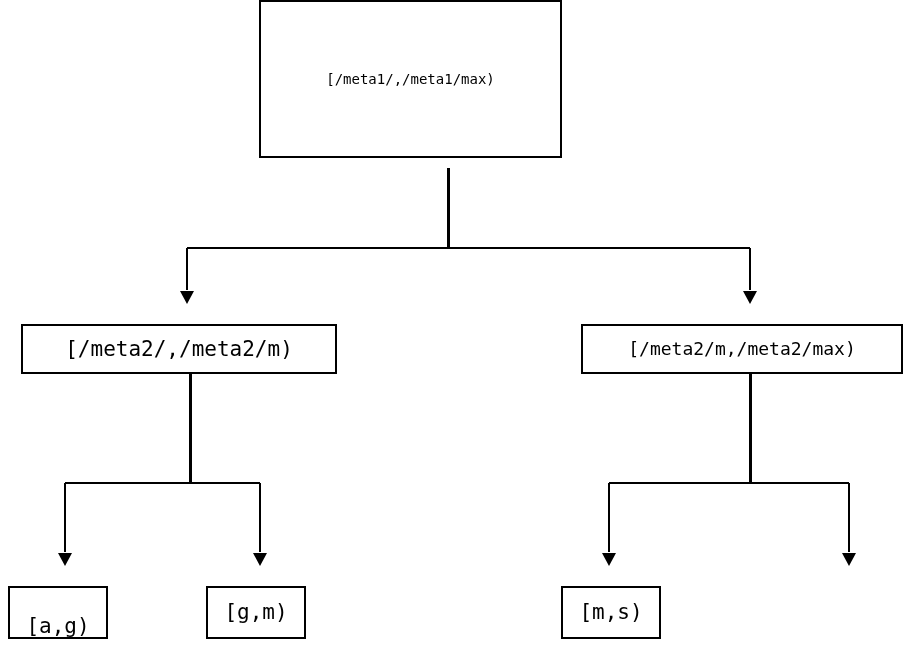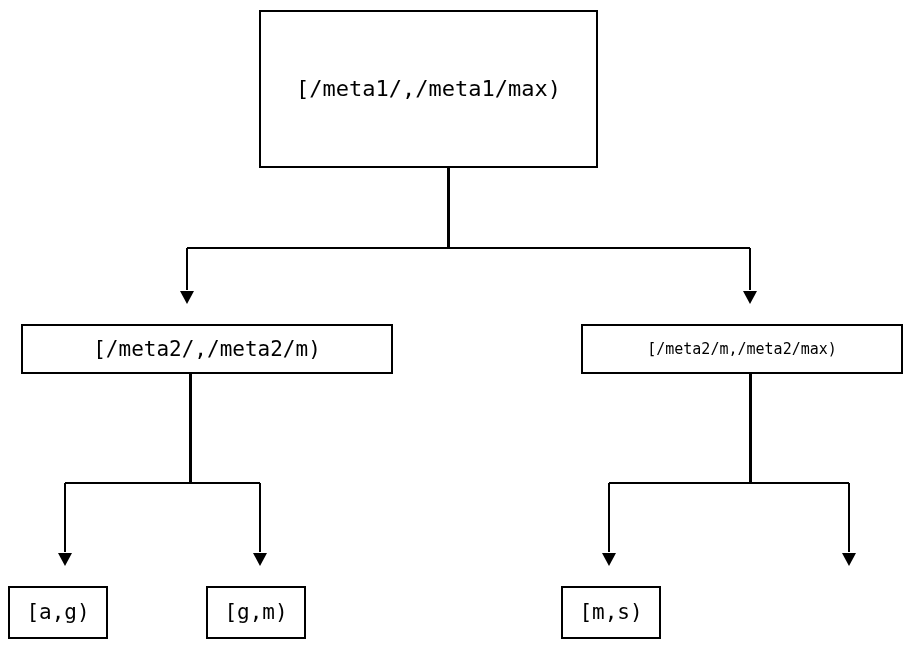--- a/index.html
+++ b/index.html
@@ -40,47 +40,47 @@
     white-space: pre;
     line-height: 1;
   }
   .node-label {
     display: block;
     white-space: pre;
   }
   
   #node-root {
     left: 259px;
-    top: 10px;
-    width: 339px;
+    top: 0;
+    width: 303px;
     height: 158px;
-    font-size: 22px;
+    font-size: 14px;
   }
   
   #node-meta2-low {
     left: 21px;
     top: 324px;
-    width: 372px;
+    width: 316px;
     height: 50px;
     font-size: 21px;
   }
   #node-meta2-high {
     left: 581px;
     top: 324px;
     width: 322px;
     height: 50px;
-    font-size: 15px;
+    font-size: 18px;
   }
   
   .leaf-box {
     top: 586px;
     height: 53px;
     font-size: 21px;
   }
-  #node-leaf-ag   { left: 8px;   width: 100px; }
+  #node-leaf-ag   { left: 8px;   width: 100px; align-items: flex-end; }
   #node-leaf-gm   { left: 206px; width: 100px; }
   #node-leaf-ms   { left: 554px; width: 100px; margin-left: 7px; }
   #node-leaf-smax { left: 779px; width: 116px; }
 </style>
 </head>
 <body>
 
 <div id="diagram-canvas">
 
   <svg id="tree-svg" viewBox="0 0 912 652" xmlns="http://www.w3.org/2000/svg">

